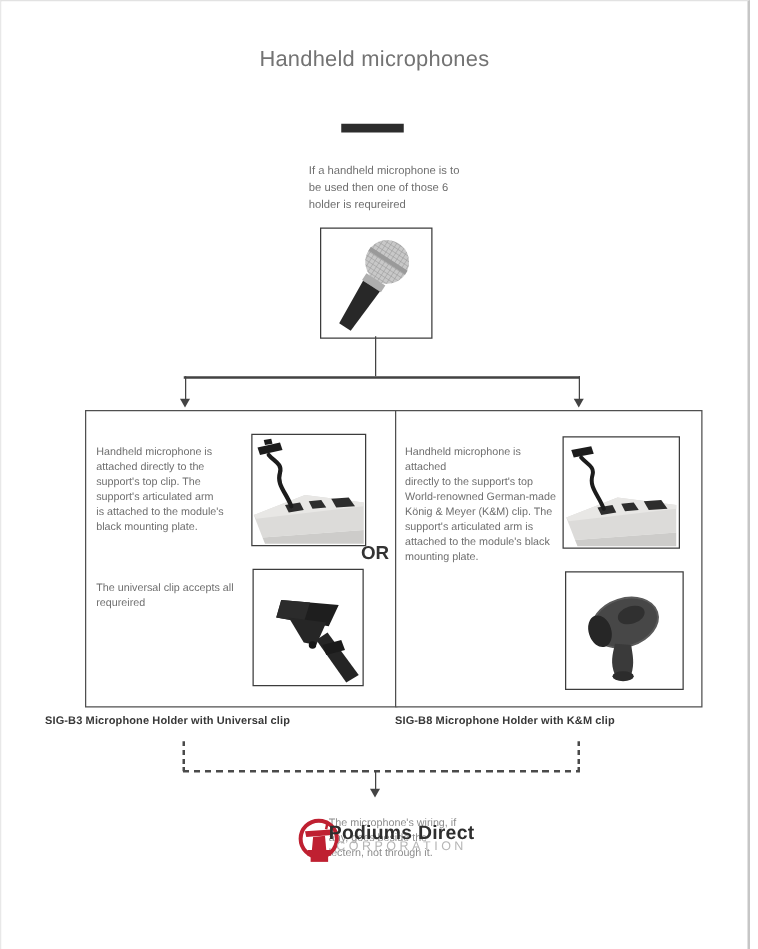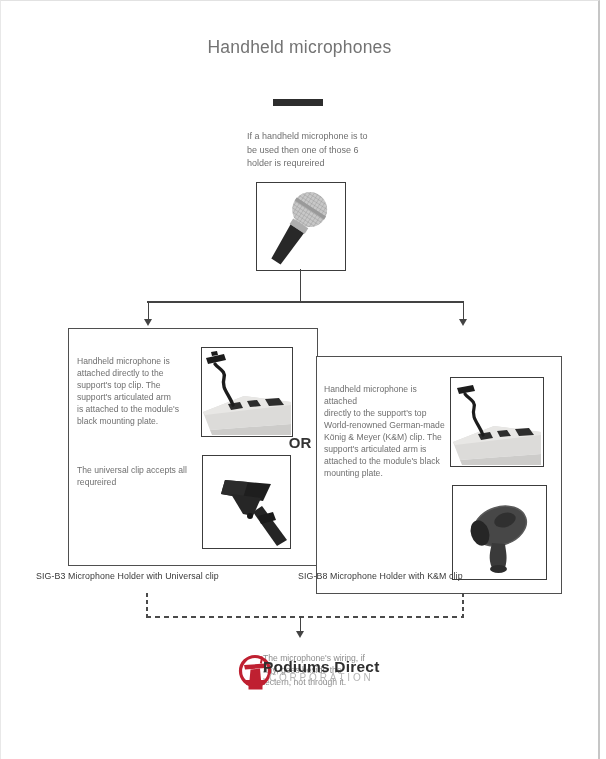--- a/index.html
+++ b/index.html
@@ -30,21 +30,21 @@
     border-top:7px solid #434343;}
   .dash-h{position:absolute;height:1.5px;
     background:repeating-linear-gradient(90deg,#4a4a4a 0 5px,transparent 5px 9px);}
   .dash-v{position:absolute;width:1.5px;
     background:repeating-linear-gradient(180deg,#4a4a4a 0 4px,transparent 4px 7px);}
   .or{
     position:absolute;left:283px;top:433px;width:32px;text-align:center;
     font-size:15px;font-weight:bold;color:#333;
   }
   .caption{
-    position:absolute;font-size:8.8px;font-weight:normal;color:#383838;letter-spacing:.1px;
+    position:absolute;font-size:8.8px;font-weight:bold;color:#383838;letter-spacing:.1px;
   }
   .footer-note{
     position:absolute;left:262px;top:651px;font-size:8.6px;line-height:12px;
     color:#8d8d8d;white-space:pre-line;
   }
   .logo-icon{position:absolute;left:234px;top:652px;width:42px;height:40px;}
   .logo-name{
     position:absolute;left:262px;top:657px;font-family:Liberation Sans, sans-serif;
     font-weight:bold;font-size:15.5px;color:#2e2e2e;letter-spacing:.2px;
   }
@@ -122,21 +122,21 @@
         <polygon points="22,24 68,28 60,45 18,38" fill="#1e1e1e"></polygon>
         <polygon points="22,24 45,26 40,42 18,38" fill="#2b2b2b"></polygon>
         <polygon points="28,38 58,42 50,60 40,58" fill="#262626"></polygon>
         <circle cx="47" cy="60" r="3" fill="#151515"></circle>
       </svg>
     </div>
   </div>
 
   <div class="or">OR</div>
 
-  <div class="optbox" style="left:315px;top:327px;width:244px;height:236px;margin-top:28px;">
+  <div class="optbox" style="left:315px;top:327px;width:244px;height:236px;">
     <div class="desc" style="left:7px;top:26px;width:128px;">Handheld microphone is attached
 directly to the support's top
 World-renowned German-made
 König &amp; Meyer (K&amp;M) clip. The
 support's articulated arm is
 attached to the module's black
 mounting plate.</div>
 
     <div class="imgbox" style="left:133px;top:20px;width:92px;height:88px;">
       <svg width="92" height="88" viewBox="0 0 90 88">
@@ -158,21 +158,21 @@
         <ellipse cx="47" cy="40" rx="27" ry="19" fill="none" stroke="#5a5a5a" stroke-width="1.5" transform="rotate(-18 47 40)"></ellipse>
         <ellipse cx="52" cy="34" rx="11" ry="7" fill="#303030" transform="rotate(-18 52 34)"></ellipse>
         <ellipse cx="27" cy="47" rx="9" ry="13" fill="#262626" transform="rotate(-18 27 47)"></ellipse>
         <path d="M 39 57 C 37 66 35 72 39 82 L 52 82 C 55 72 53 66 52 58 Z" fill="#3a3a3a"></path>
         <ellipse cx="45.5" cy="83" rx="8.5" ry="4" fill="#2c2c2c"></ellipse>
       </svg>
     </div>
   </div>
 
   <div class="caption" style="left:35px;top:570px;">SIG-B3 Microphone Holder with Universal clip</div>
-  <div class="caption" style="left:297px;top:570px;">SIG-B8 Microphone Holder with K&amp;M clip</div>
+  <div class="caption" style="left:315px;top:570px;">SIG-B8 Microphone Holder with K&amp;M clip</div>
 
   <div class="dash-v" style="left:145px;top:592px;height:24px;"></div>
   <div class="dash-v" style="left:461px;top:592px;height:24px;"></div>
   <div class="dash-h" style="left:145px;top:615px;width:318px;"></div>
   <div class="ln" style="left:298.5px;top:616px;width:1.5px;height:15px;"></div>
   <div class="arrow-down" style="left:295px;top:630px;"></div>
 
   <div class="footer-note">The microphone's wiring, if
 any, goes beside the
 lectern, not through it.</div>

